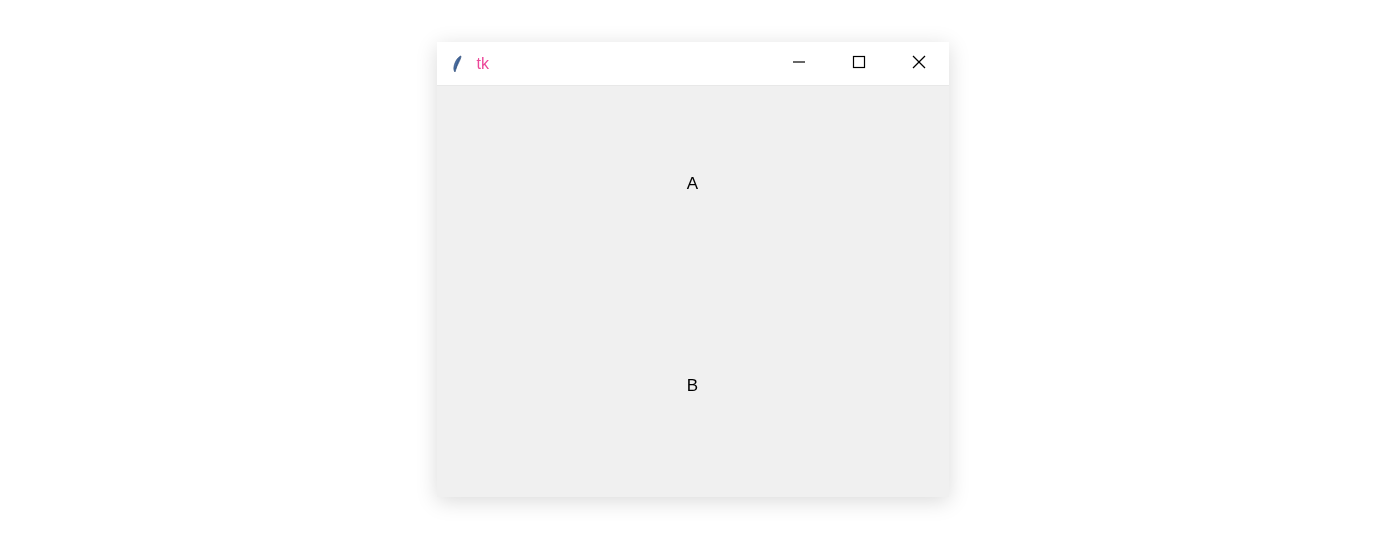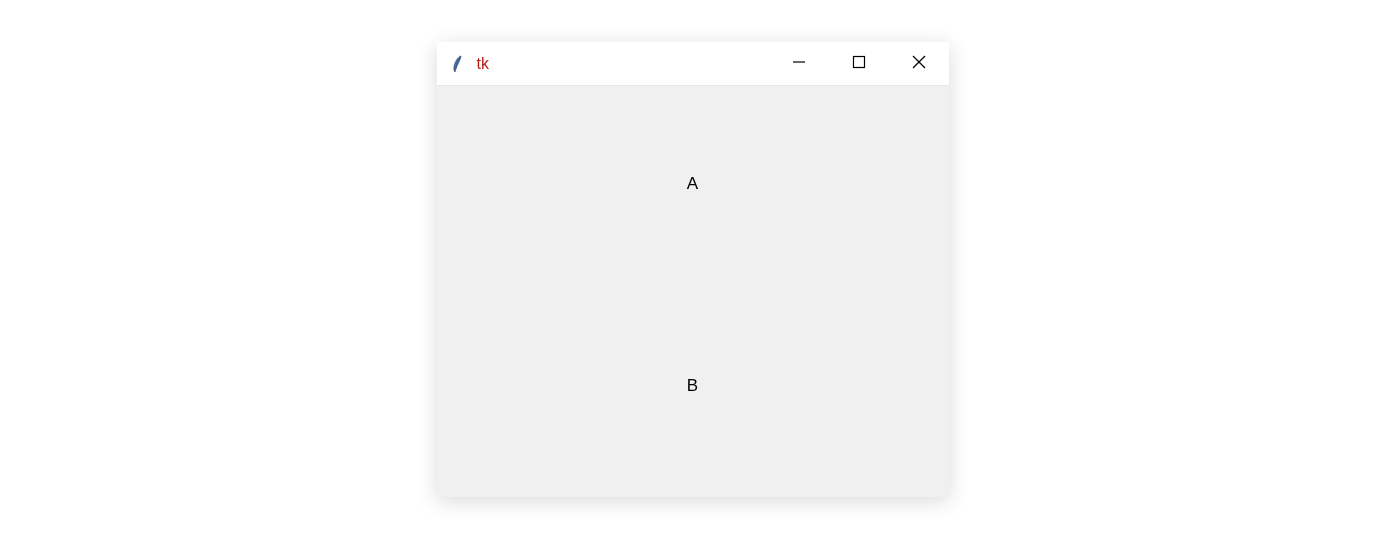--- a/index.html
+++ b/index.html
@@ -36,21 +36,21 @@
     .app-icon {
       width: 18px;
       height: 18px;
       margin-right: 10px;
       display: flex;
       align-items: center;
       justify-content: center;
     }
     .title-text {
       font-size: 16px;
-      color: #b91c1c;
+      color: #ec4899;
       flex: 1;
     }
     .window-controls {
       display: flex;
       height: 100%;
     }
     .win-btn {
       width: 60px;
       height: 100%;
       display: flex;

